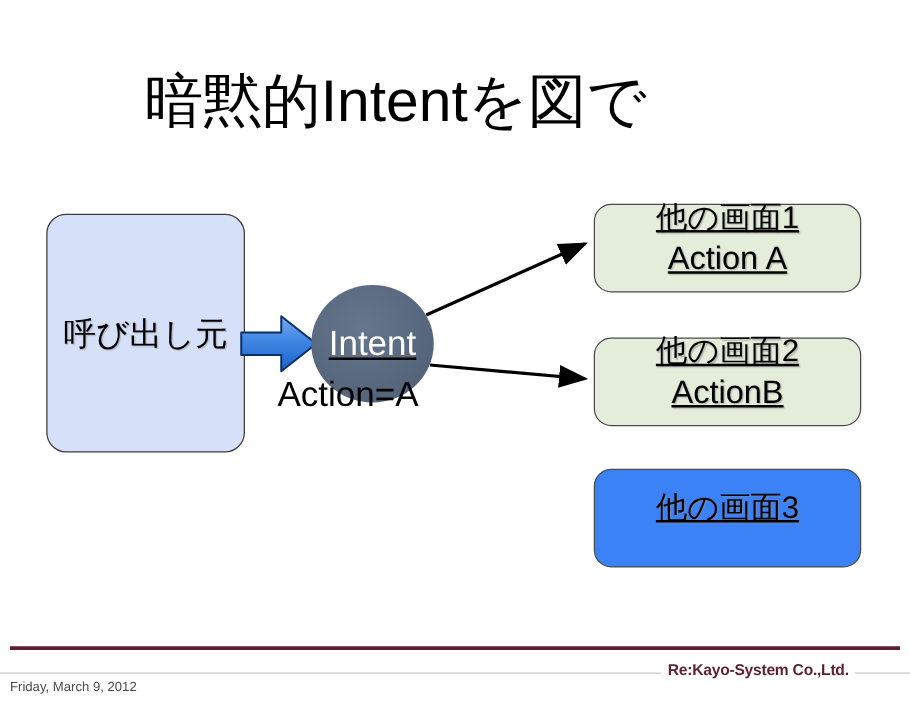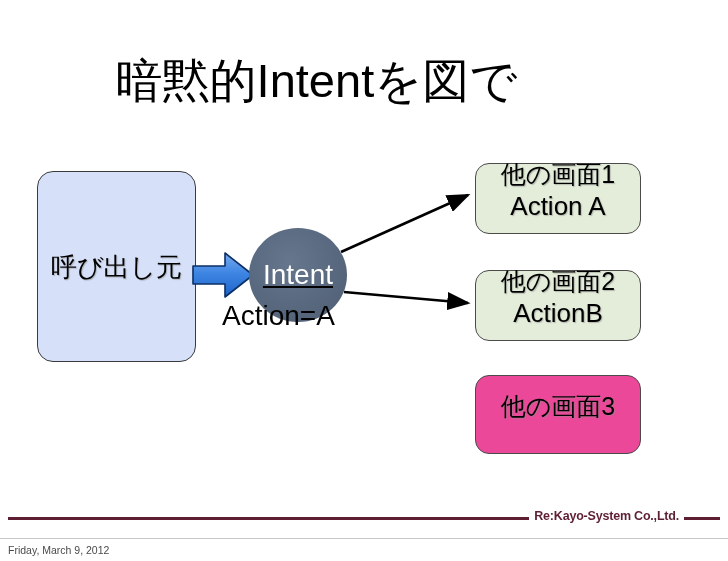--- a/index.html
+++ b/index.html
@@ -81,22 +81,23 @@
     border-radius: 16px;
   }
   #node-caller .line1 {
     font-size: 26px;
     line-height: 30px;
   }
 
   
   .target-box {
     left: 475px;
-    width: 166px;
+    width: 214px;
     padding-bottom: 18px;
+    text-decoration: underline;
   }
   .target-box .line1 {
     font-size: 25px;
     line-height: 32px;
   }
   .target-box .line2 {
     font-size: 26px;
     line-height: 32px;
   }
   #node-screen1 {
@@ -105,21 +106,21 @@
     background: #e3edd9;
   }
   #node-screen2 {
     top: 270px;
     height: 71px;
     background: #e3edd9;
   }
   #node-screen3 {
     top: 375px;
     height: 79px;
-    background: #ec4899;
+    background: #3b82f6;
   }
 
   
   #node-intent {
     position: absolute;
     left: 249px;
     top: 228px;
     width: 98px;
     height: 94px;
     border-radius: 50%;
@@ -164,21 +165,21 @@
     position: absolute;
     left: 8px;
     top: 517px;
     width: 712px;
     height: 3px;
     background: #5e1f33;
   }
   #footer-brand {
     position: absolute;
     right: 44px;
-    top: 508px;
+    top: 528px;
     font-size: 12.5px;
     line-height: 16px;
     color: #5e1f33;
     font-weight: bold;
     letter-spacing: -0.2px;
     white-space: nowrap;
     background: #ffffff;
     padding: 0 5px;
     z-index: 3;
     margin-left: 12px;

